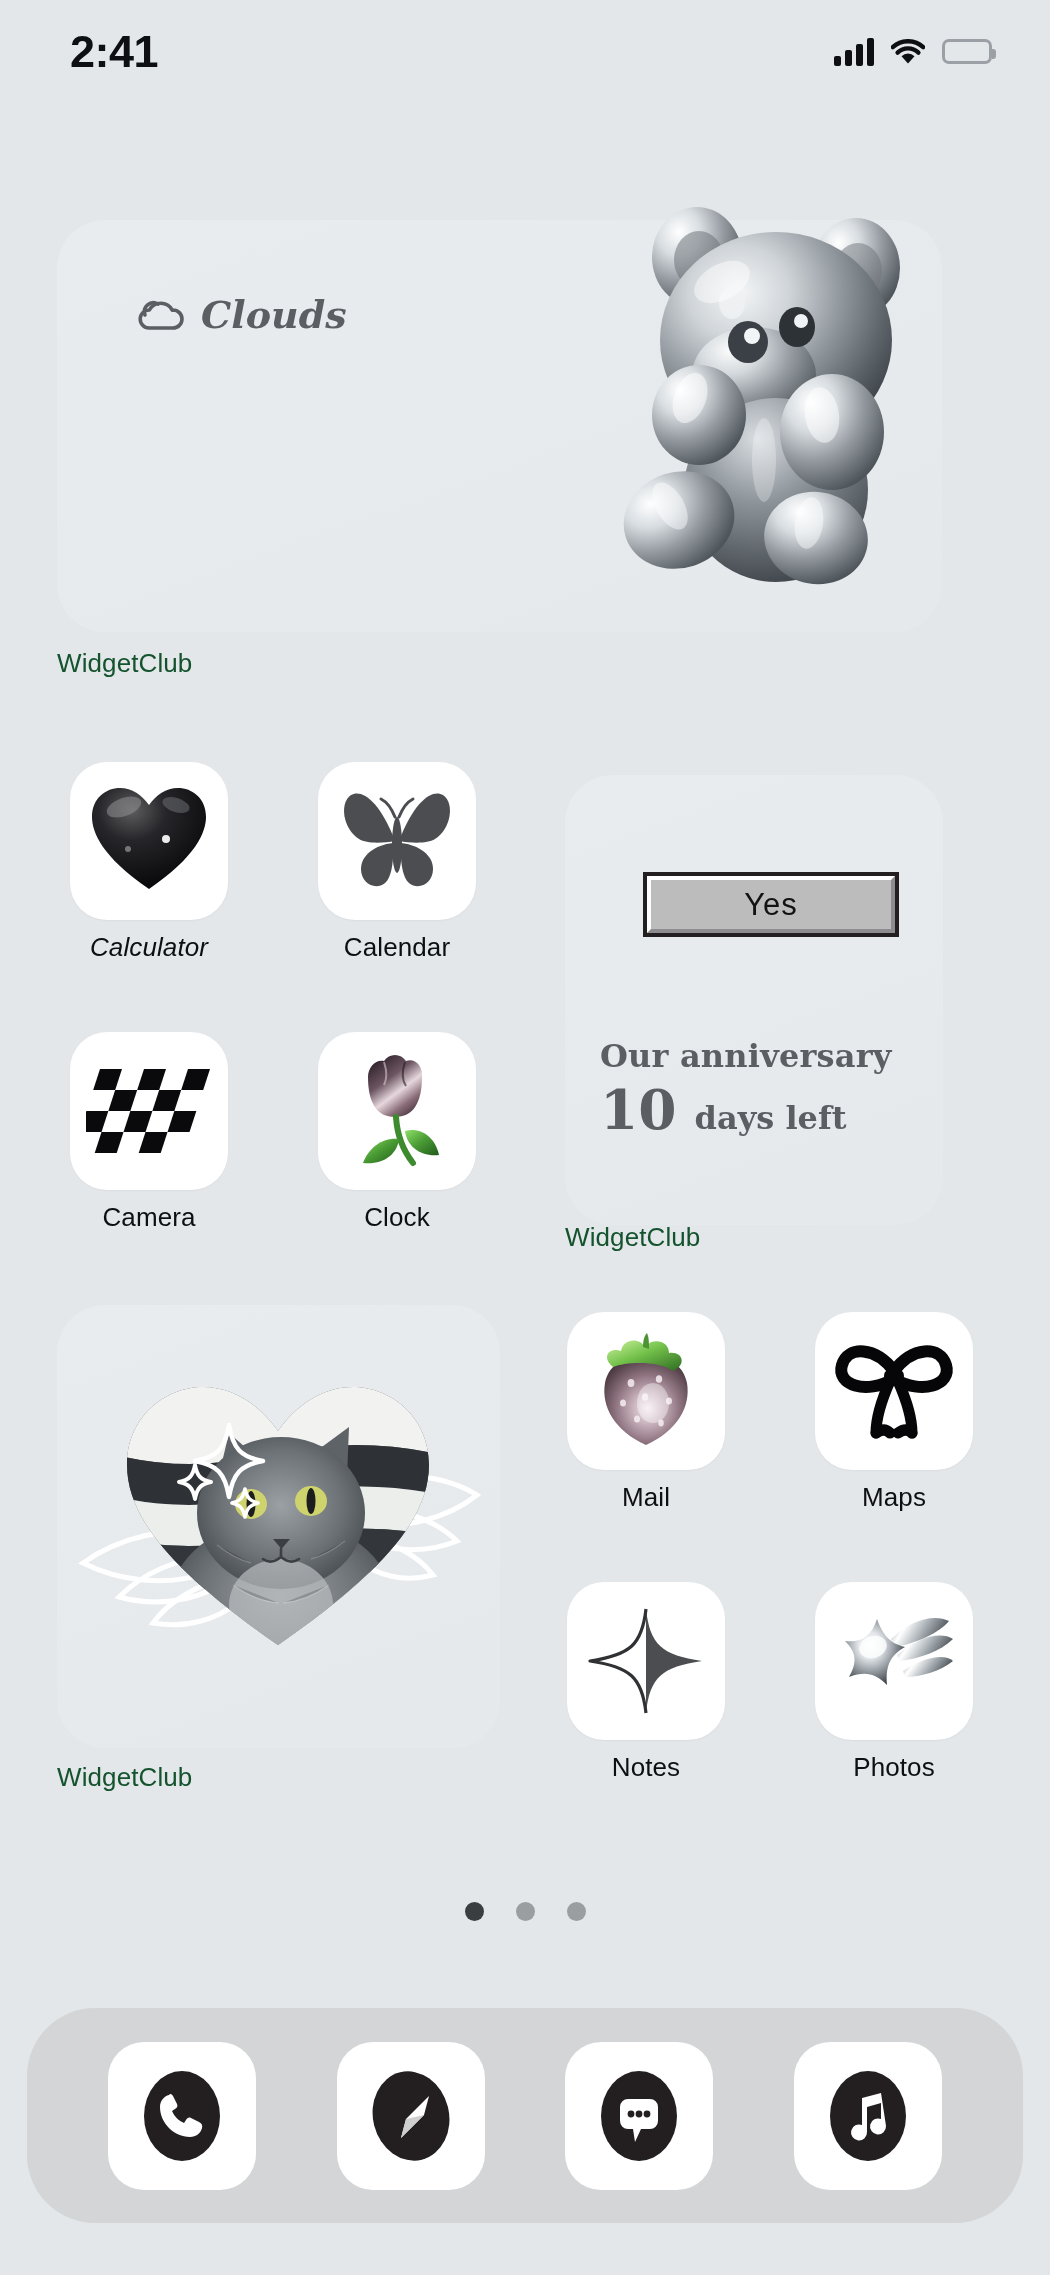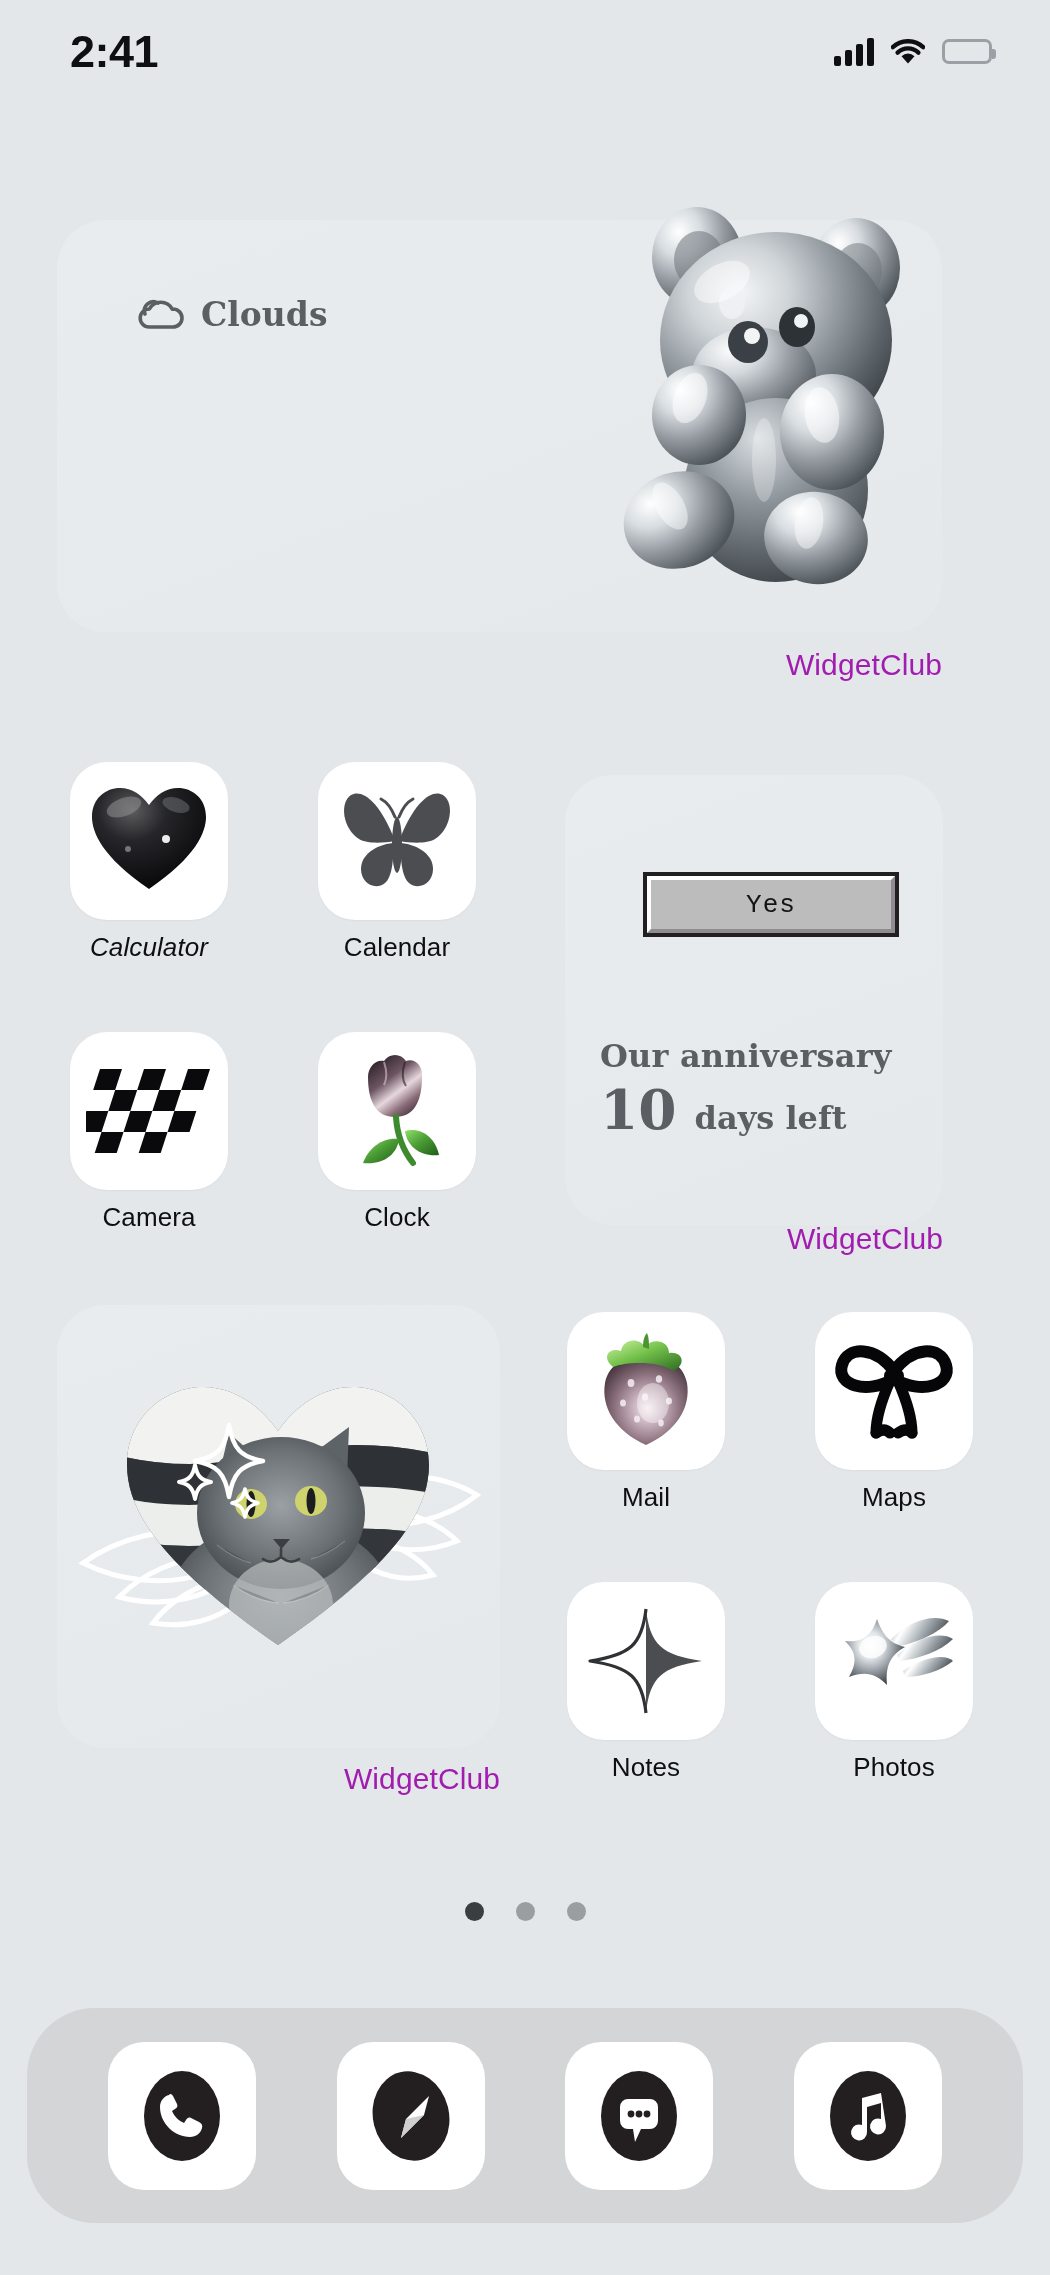--- a/index.html
+++ b/index.html
@@ -48,29 +48,29 @@
 
   
   #w-weather{ left:57px; top:220px; width:885px; height:412px; }
   .weather-text{
     position:absolute; left:77px; top:38px;
     font-family:"DejaVu Serif", serif; color:#5b5f63;
   }
   .w-date{ font-size:76px; font-weight:700; letter-spacing:1px; line-height:1; }
   .w-day{ font-size:44px; font-weight:700; margin-top:22px; line-height:1; }
   .w-cond{ display:flex; align-items:center; gap:13px; margin-top:38px; }
-  .w-cond-label{ font-size:33px; font-weight:700; line-height:1; }
+  .w-cond-label{ font-size:38px; font-weight:700; line-height:1;font-style:italic; }
   .w-temps{ font-size:38px; font-weight:700; margin-top:14px; letter-spacing:0.5px; line-height:1; }
 
   
   .bear{ position:absolute; right:8px; top:-30px; width:330px; height:410px; }
 
   
   .wlabel{
-    position:absolute; text-align:right; font-size:30px; color:#a21caf;
+    position:absolute; text-align:left; font-size:26px; color:#14532d;
     font-weight:400; letter-spacing:0.1px;
   }
 
   
   .app{ position:absolute; width:158px; text-align:center; }
   .app .tile{
     width:158px; height:158px; border-radius:37px; background:#fff;
     display:flex; align-items:center; justify-content:center; overflow:hidden;
     box-shadow:0 1px 2px rgba(0,0,0,0.04);
   }
@@ -85,21 +85,21 @@
     position:absolute; left:78px; top:97px; width:256px; height:65px;
     background:#231f20; padding:4px;
   }
   .yes-inner{
     width:100%; height:100%; background:#bcbcbc;
     border-top:4px solid #ffffff; border-left:4px solid #ffffff;
     border-right:4px solid #8e8c8e; border-bottom:4px solid #8e8c8e;
     display:flex; align-items:center; justify-content:center;
   }
   .yes-label{
-    font-family:Liberation Mono, monospace; font-size:26px; color:#131313;
+    font-family:Liberation Sans, sans-serif; font-size:31px; color:#131313;
     letter-spacing:1px;
   }
   .anniv-wrap{
     position:absolute; left:35px; top:265px; width:330px;
     font-family:"DejaVu Serif", serif; color:#5b5f63;
   }
   .anniv-title{ font-size:32px; font-weight:700; line-height:1; letter-spacing:0.2px;}
   .anniv-row{ display:flex; align-items:baseline; gap:18px; margin-top:10px; }
   .anniv-num{ font-size:55px; font-weight:700; line-height:1; }
   .anniv-unit{ font-size:32px; font-weight:700; line-height:1; }

